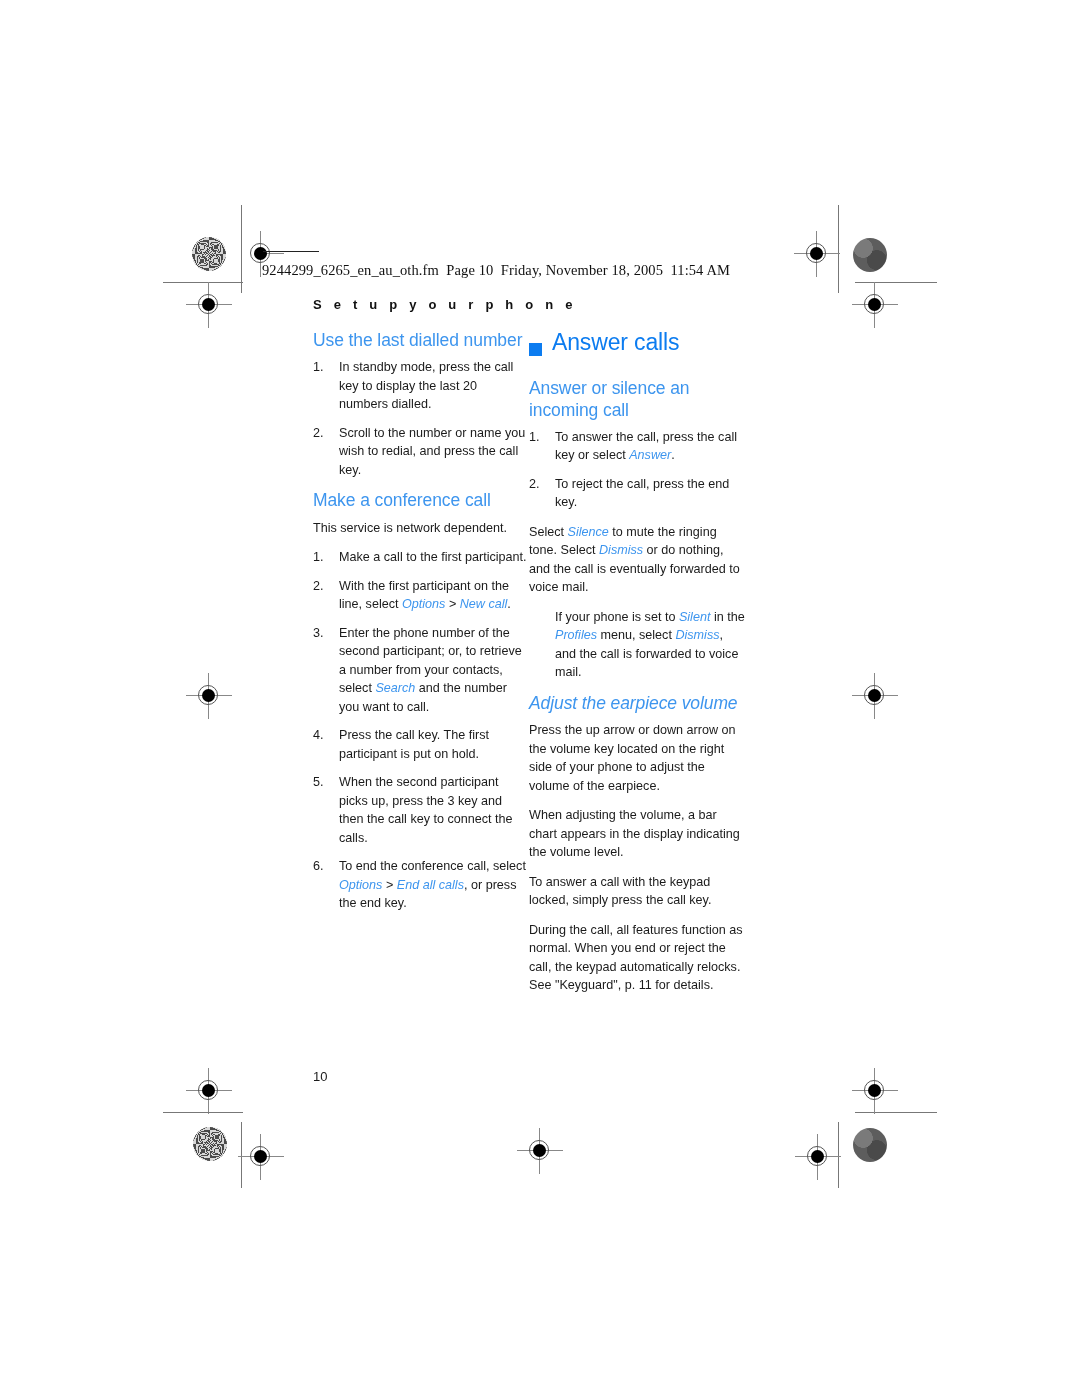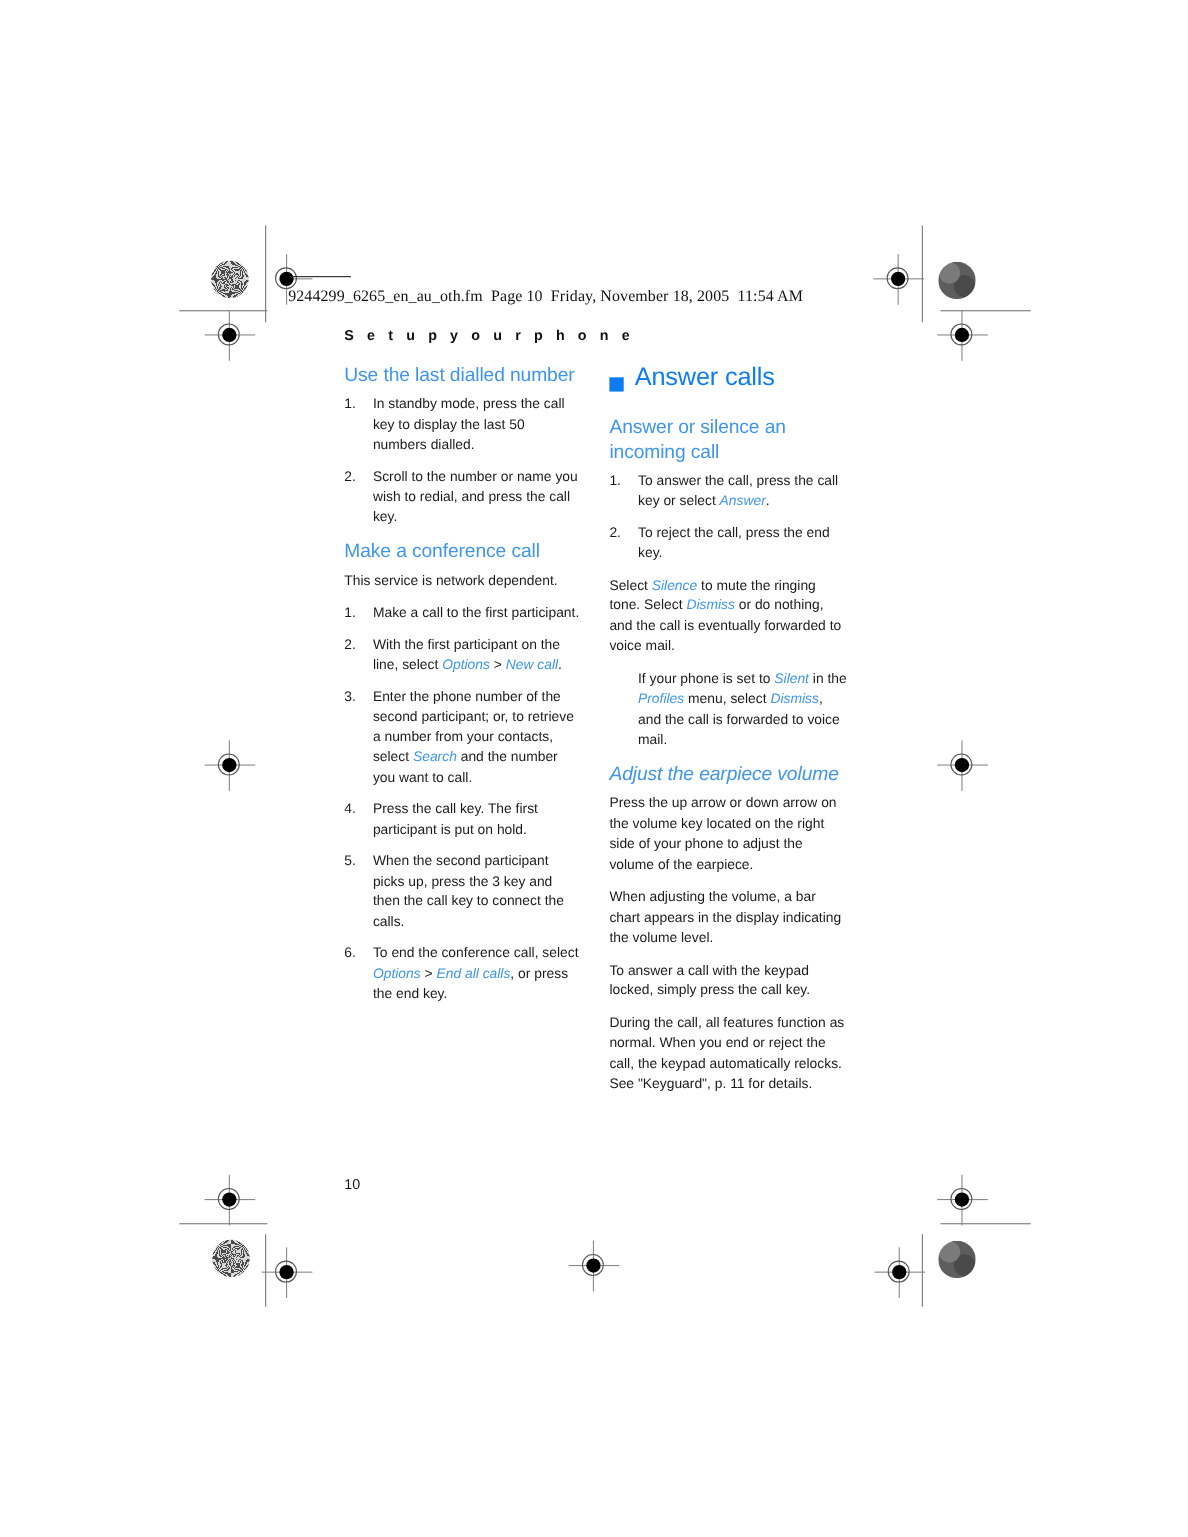--- a/index.html
+++ b/index.html
@@ -98,21 +98,20 @@
 
   
   .page-body {
     position: absolute;
     left: 313px;
     top: 330px;
     width: 458px;
   }
   .columns {
     display: flex;
-    gap: 25px;
     align-items: flex-start;
   }
   .col { width: 216px; }
   .col-right { width: 217px; }
 
   h1.chapter {
     font-size: 23px;
     font-weight: normal;
     color: #0c7cf0;
     margin: 0 0 23px 0;
@@ -288,21 +287,21 @@
 <div class="running-head" style="left:313px; top:297px;">S e t   u p   y o u r   p h o n e</div>
 
 <div class="page-body">
   <div class="columns">
 
     <div class="col">
 
       <h2 class="sect">Use the last dialled number</h2>
 
       <ol class="steps">
-        <li>In standby mode, press the call key to display the last 50 numbers dialled.</li>
+        <li>In standby mode, press the call key to display the last 20 numbers dialled.</li>
         <li>Scroll to the number or name you wish to redial, and press the call key.</li>
       </ol>
 
       <h2 class="sect sp-top-22">Make a conference call</h2>
 
       <p class="body">This service is network dependent.</p>
 
       <ol class="steps">
         <li>Make a call to the first participant.</li>
         <li>With the first participant on the line, select <span class="ui">Options</span><span class="gt"> &gt; </span><span class="ui">New call</span>.</li>

